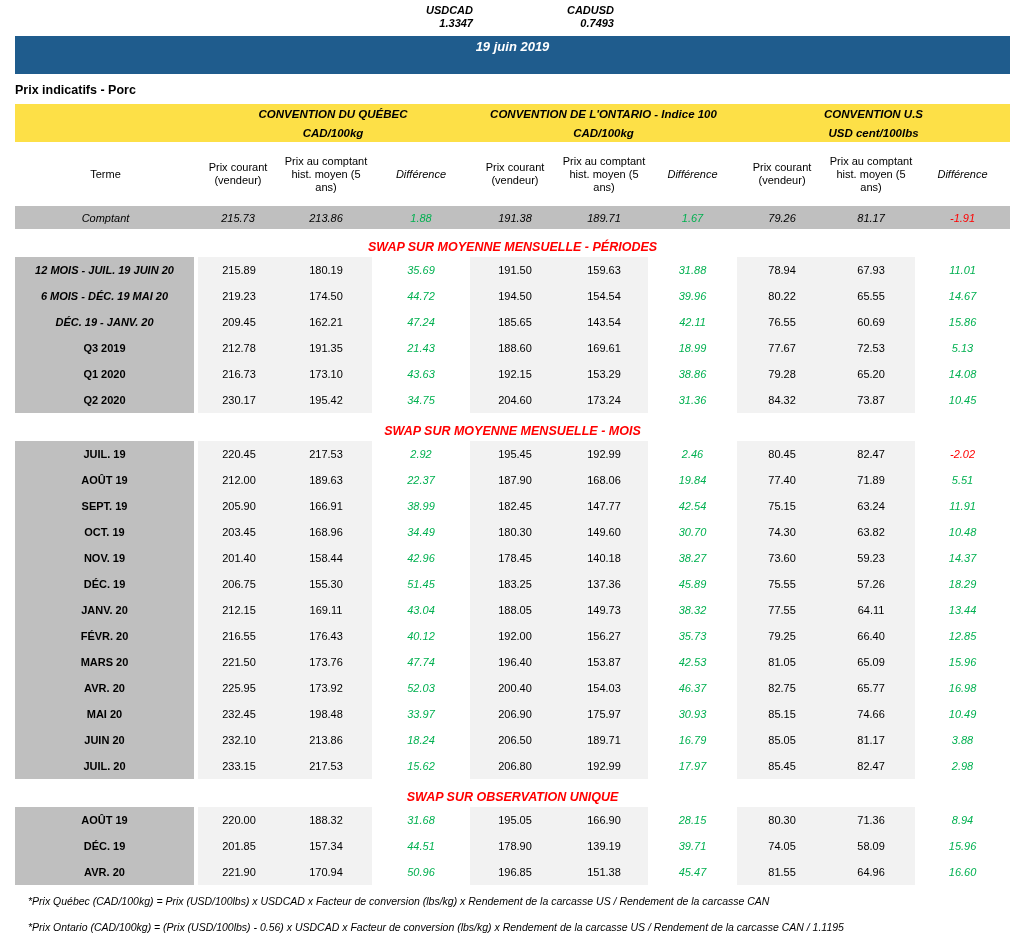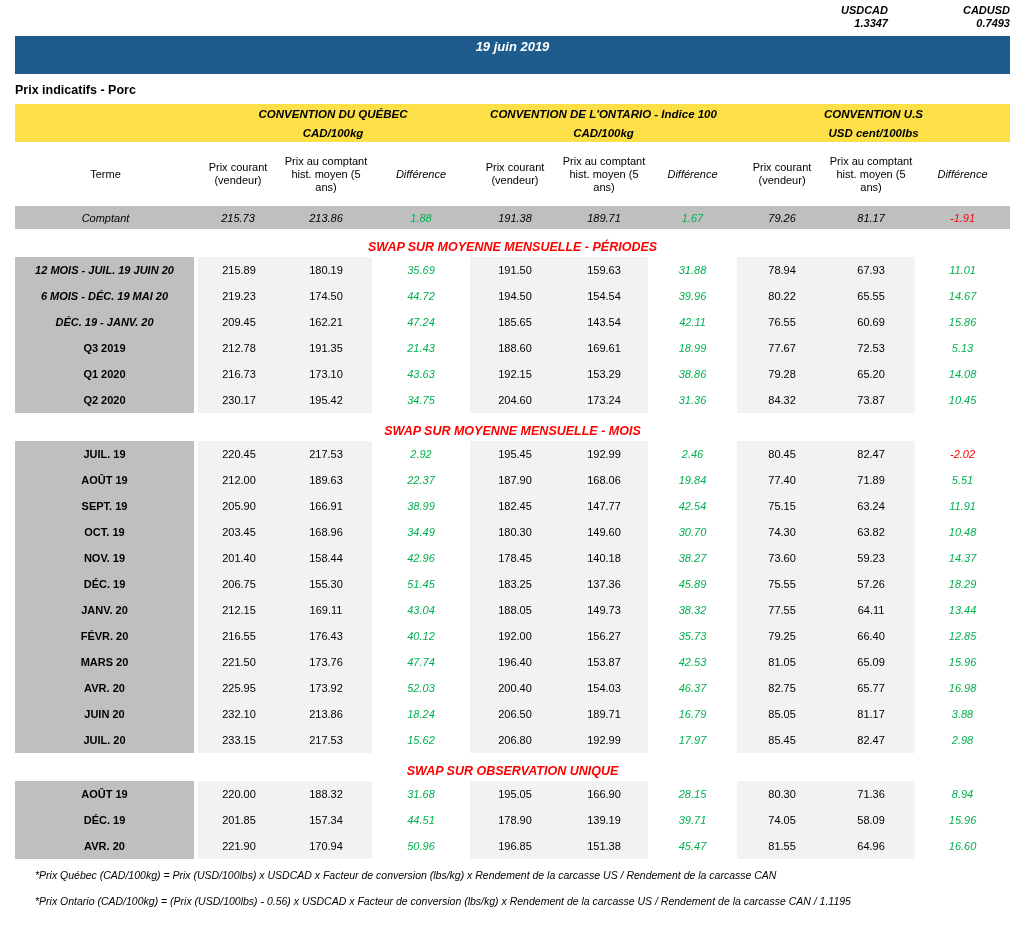--- a/index.html
+++ b/index.html
@@ -1,21 +1,21 @@
 <!DOCTYPE html>
 <html><head>
 <meta charset="utf-8">
 <style>
   html,body{margin:0;padding:0;}
   body{
     width:1024px;height:947px;overflow:hidden;background:#ffffff;color:#000;
     font-family:"Liberation Sans","DejaVu Sans",sans-serif;
   }
   .page{padding:0 14px 0 15px;}
-  .fx-row{display:flex;justify-content:flex-end;gap:60px;padding:4px 0 6px 0;}
+  .fx-row{display:flex;justify-content:center;gap:79px;padding:4px 0 6px 0;}
   .fx-block{text-align:right;font-style:italic;font-weight:700;font-size:11px;line-height:13px;min-width:62px;}
   .banner{
     background:#1F5C8D;color:#fff;font-weight:700;font-style:italic;
     font-size:13px;text-align:center;height:38px;line-height:21px;
   }
   .title{font-weight:700;font-size:12.5px;margin:9px 0 7px 0;}
   table{border-collapse:collapse;table-layout:fixed;width:995px;}
   td{font-size:11px;text-align:center;vertical-align:middle;padding:0;overflow:hidden;}
   .hdr-conv td,.hdr-unit td{font-weight:700;font-style:italic;font-size:11.5px;height:19px;background:#fde047;}
   .hdr-cols td{height:64px;font-size:11px;line-height:13px;background:#fff;}
@@ -27,21 +27,21 @@
   .diff{background:#fff;font-style:italic;color:#00B050;}
   .diff.neg{color:#FF0000;}
   tr.data-row td{height:26px;}
   tr.comptant td{background:#BFBFBF;font-style:italic;font-weight:400;height:23px;}
   tr.comptant td.sep-l{border-left:none;}
   tr.spacer td{height:8px;background:#fff;}
   tr.sec-hdr td{
     height:20px;background:#fff;color:#FF0000;
     font-weight:700;font-style:italic;font-size:12.5px;vertical-align:middle;
   }
-  .footnotes{margin:10px 0 0 20px;font-size:10.5px;font-style:italic;line-height:13px;}
+  .footnotes{margin:10px 0 0 13px;font-size:10.5px;font-style:italic;line-height:13px;}
   .footnote + .footnote{margin-top:13px;}
 </style>
 </head>
 <body>
 
 <div class="page">
 
   <div class="fx-row">
     <div class="fx-block">
       <div>USDCAD</div>
@@ -307,20 +307,32 @@
           <td class="num">173.92</td>
           <td class="diff">52.03</td>
           <td class="num">200.40</td>
           <td class="num">154.03</td>
           <td class="diff">46.37</td>
           <td class="num">82.75</td>
           <td class="num">65.77</td>
           <td class="diff">16.98</td>
         </tr>
         <tr class="data-row">
+          <td class="terme">MAI 20</td>
+          <td class="num sep-l">232.45</td>
+          <td class="num">198.48</td>
+          <td class="diff">33.97</td>
+          <td class="num">206.90</td>
+          <td class="num">175.97</td>
+          <td class="diff">30.93</td>
+          <td class="num">85.15</td>
+          <td class="num">74.66</td>
+          <td class="diff">10.49</td>
+        </tr>
+        <tr class="data-row">
           <td class="terme">JUIN 20</td>
           <td class="num sep-l">232.10</td>
           <td class="num">213.86</td>
           <td class="diff">18.24</td>
           <td class="num">206.50</td>
           <td class="num">189.71</td>
           <td class="diff">16.79</td>
           <td class="num">85.05</td>
           <td class="num">81.17</td>
           <td class="diff">3.88</td>

